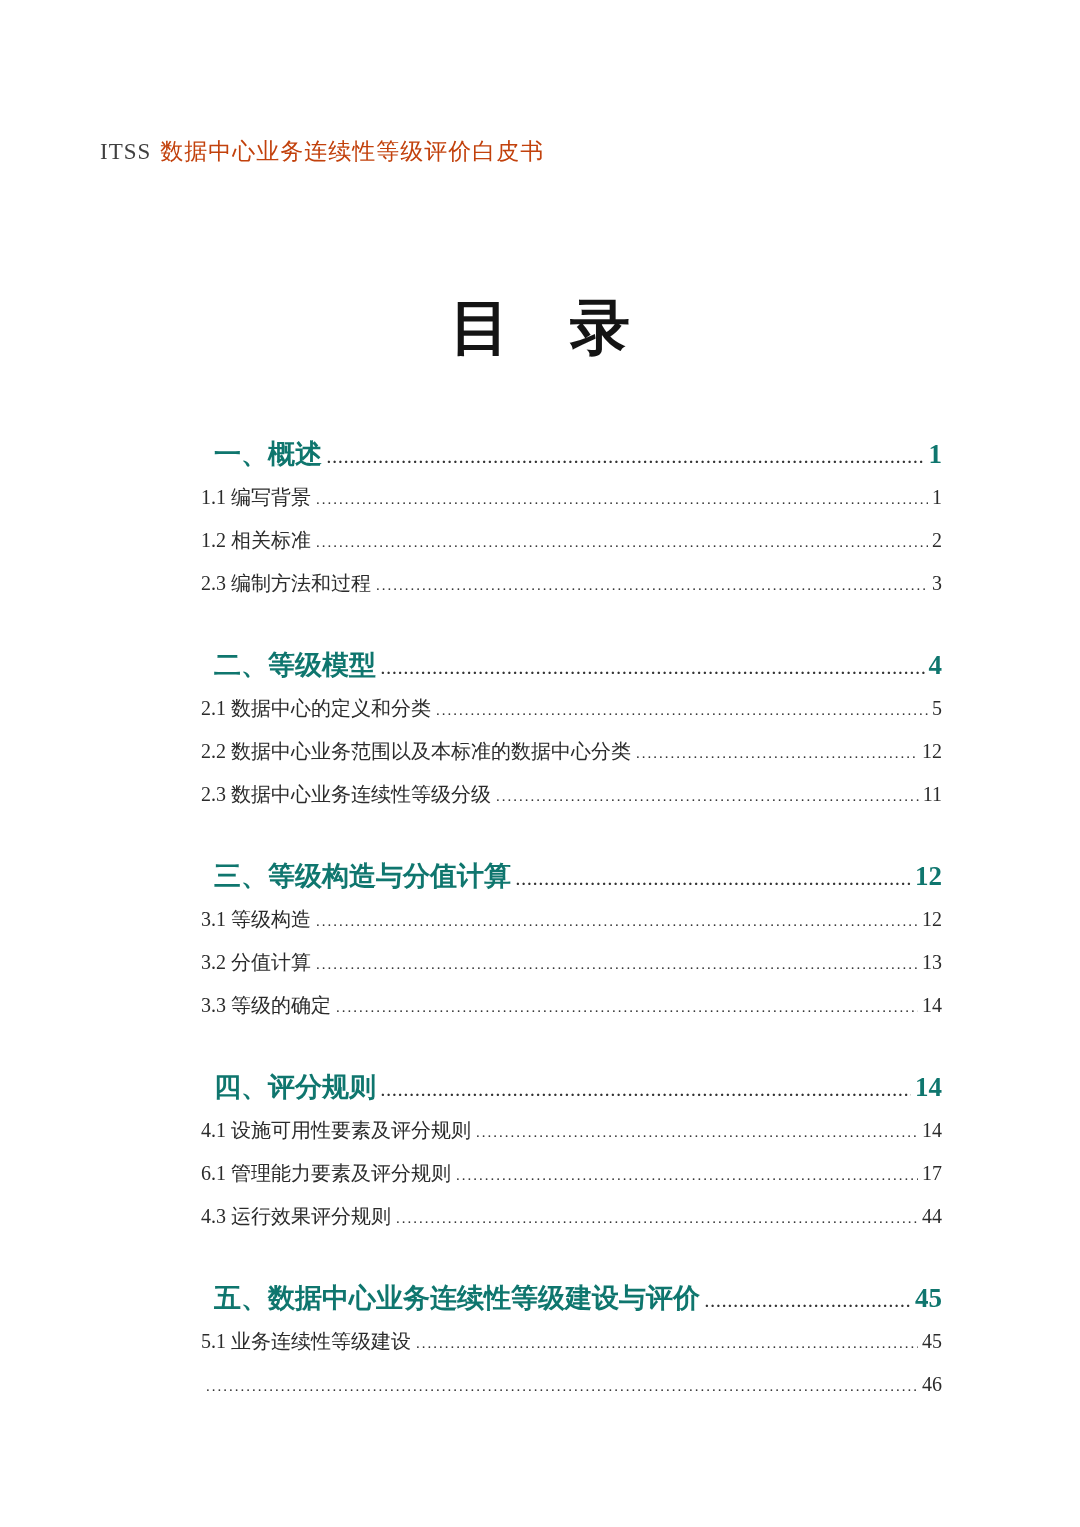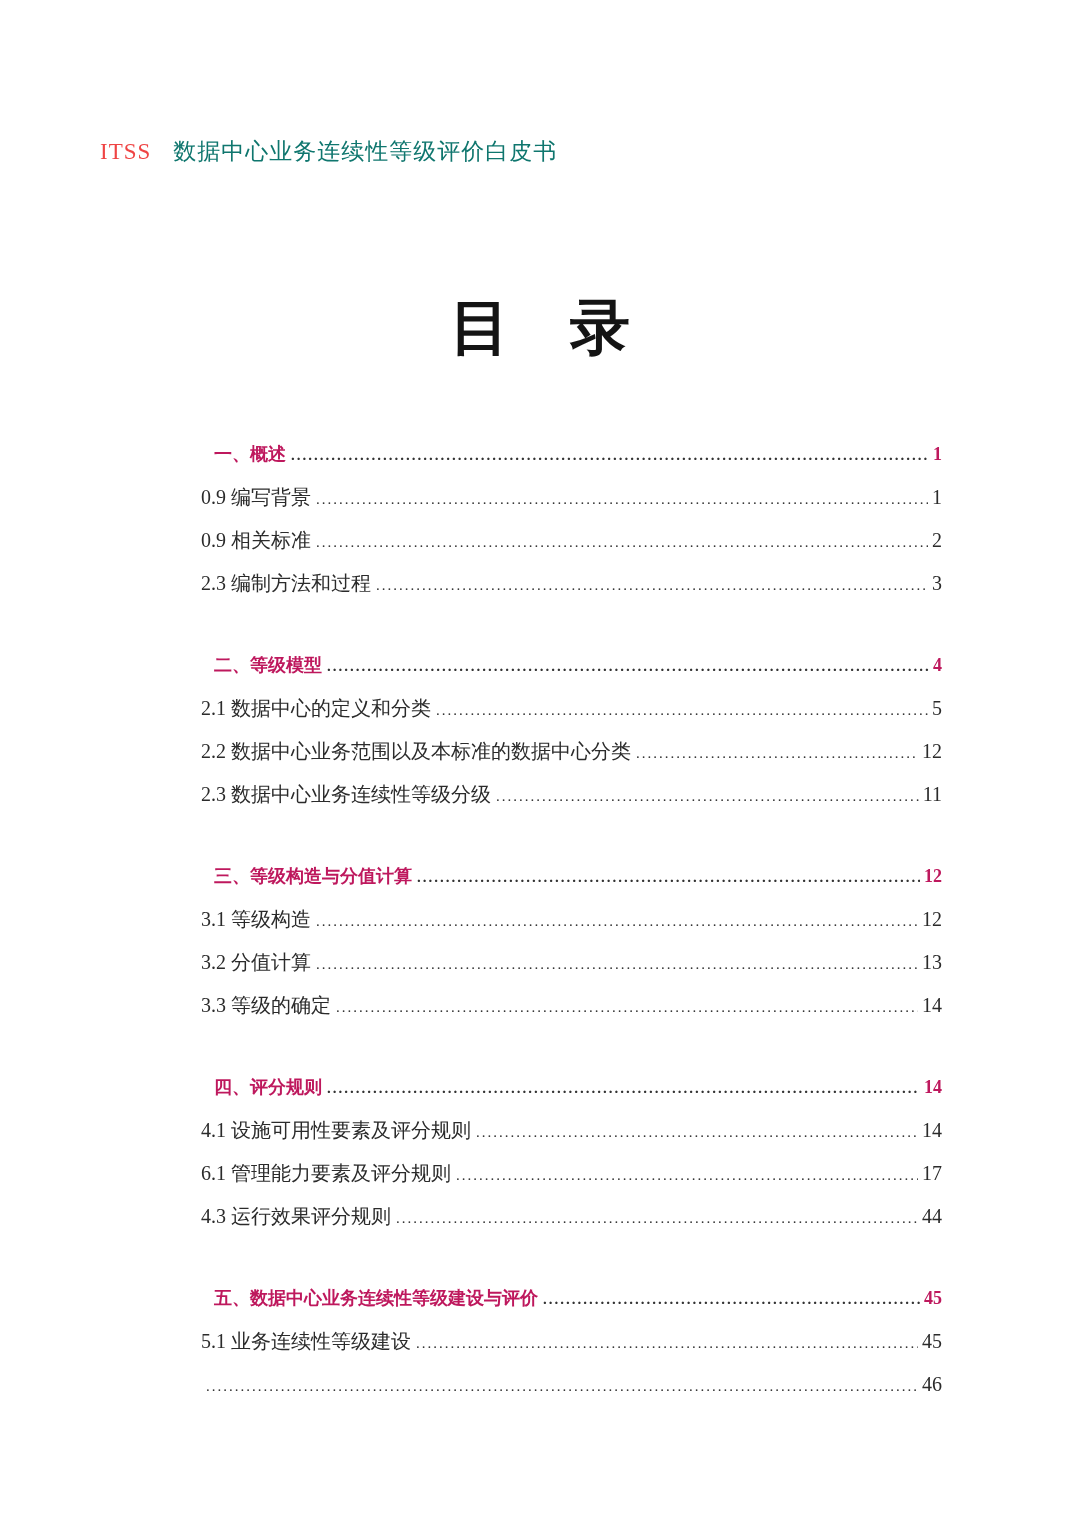--- a/index.html
+++ b/index.html
@@ -14,28 +14,27 @@
 
   
   .doc-header {
     position: absolute;
     left: 100px;
     top: 136px;
     font-size: 23px;
     white-space: nowrap;
   }
   .doc-header .brand {
-    color: #ef4444;
+    color: #404040;
     letter-spacing: 1px;
     margin-right: 9px;
   }
   .doc-header .doc-title {
-    color: #0f766e;
+    color: #c2410c;
     letter-spacing: 1px;
-    margin-left: 13px;
   }
 
   
   .toc-title {
     position: absolute;
     top: 288px;
     left: 0;
     width: 100%;
     text-align: center;
     font-size: 60px;
@@ -56,22 +55,22 @@
 
   .row {
     display: flex;
     align-items: baseline;
     height: 43px;
     line-height: 43px;
     font-size: 20px;
   }
   .row.heading {
     font-weight: bold;
-    font-size: 18px;
-    color: #be185d;
+    font-size: 27px;
+    color: #0f766e;
     padding-left: 13px;
   }
   .lbl { white-space: nowrap; flex: 0 0 auto; }
   .dots {
     flex: 1 1 auto;
     overflow: hidden;
     white-space: nowrap;
     margin-left: 5px;
     margin-right: 4px;
     font-size: 15px;
@@ -96,26 +95,26 @@
 
   <div class="toc">
 
     <div class="toc-group">
       <div class="row heading">
         <span class="lbl">一、概述</span>
         <span class="dots"></span>
         <span class="pg">1</span>
       </div>
       <div class="row">
-        <span class="lbl">0.9 编写背景</span>
+        <span class="lbl">1.1 编写背景</span>
         <span class="dots"></span>
         <span class="pg">1</span>
       </div>
       <div class="row">
-        <span class="lbl">0.9 相关标准</span>
+        <span class="lbl">1.2 相关标准</span>
         <span class="dots"></span>
         <span class="pg">2</span>
       </div>
       <div class="row">
         <span class="lbl">2.3 编制方法和过程</span>
         <span class="dots"></span>
         <span class="pg">3</span>
       </div>
     </div>
 

